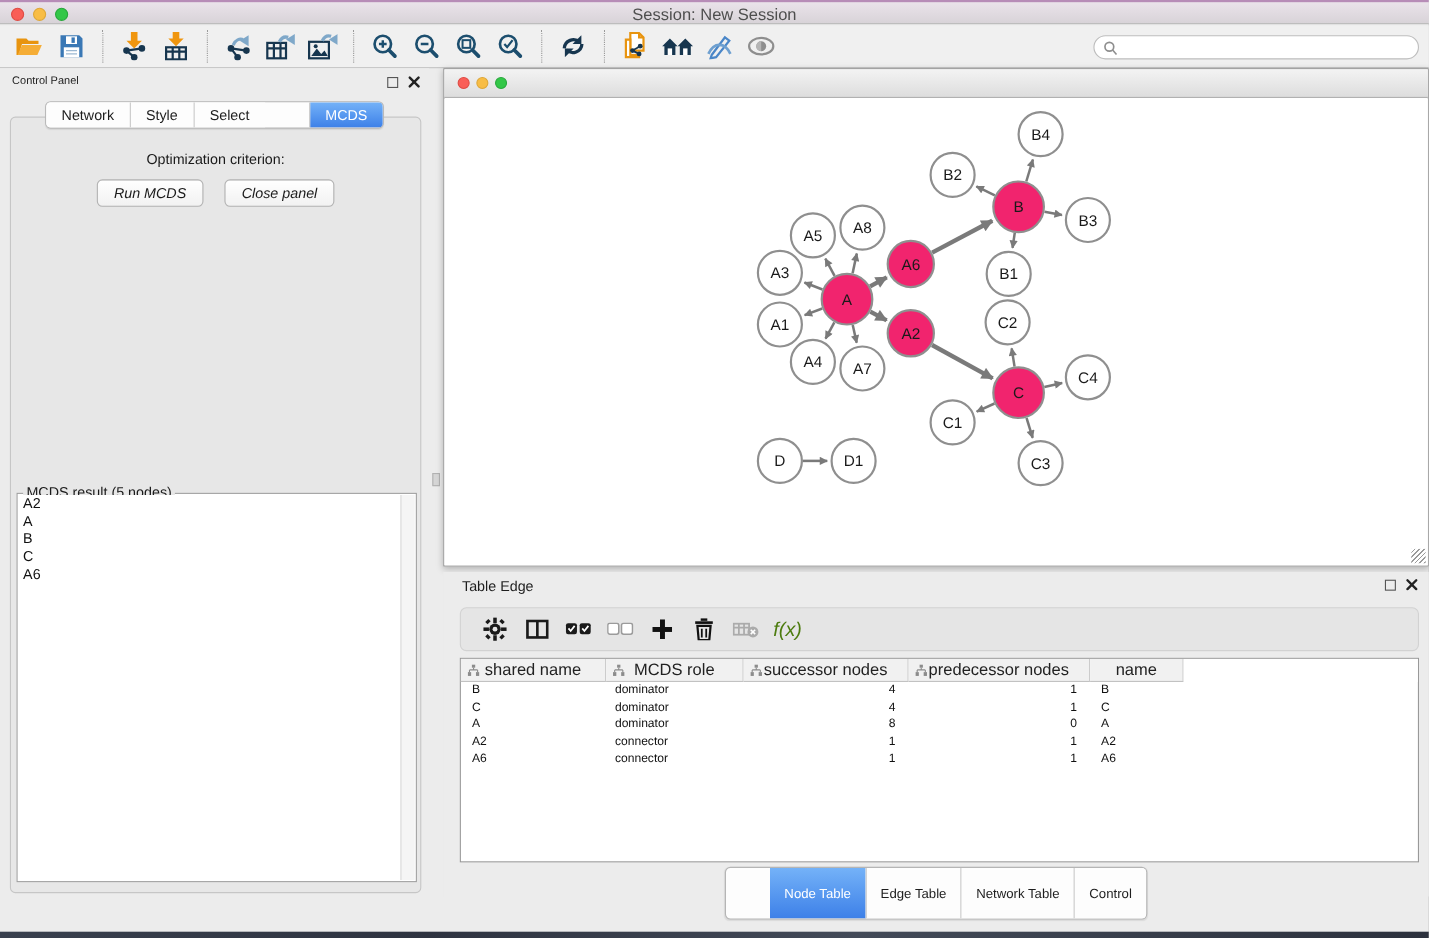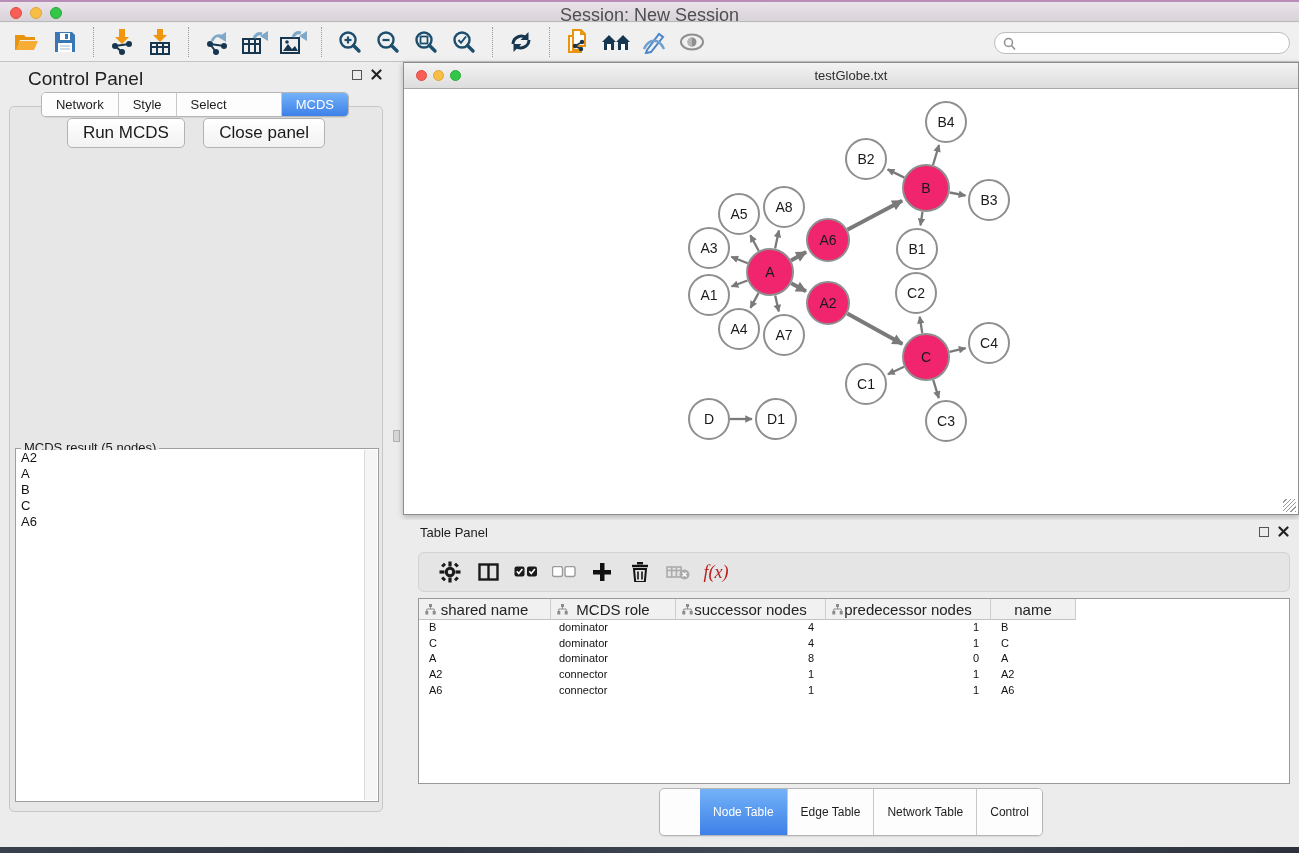--- a/index.html
+++ b/index.html
@@ -9,59 +9,59 @@
   
   .titlebar { position:absolute; left:0; top:0; right:0; height:22px;
     background:linear-gradient(#EAE3EA,#D8D3D8); border-top:2px solid #B78CB7;
     border-bottom:1px solid #B9B9B9; }
   .traffic { position:absolute; left:10px; top:5px; display:flex; gap:8px; }
   .tl { width:12px; height:12px; border-radius:50%; }
   .tl.red    { background:#F95E57; border:1px solid #DF4B44; }
   .tl.yellow { background:#F8BD45; border:1px solid #DEA738; }
   .tl.green  { background:#33C748; border:1px solid #28A83C; }
   .titlebar .title { position:absolute; left:0; right:0; top:3px; text-align:center;
-    font-size:18px; color:#4E4E4E; }
+    font-size:15px; color:#4E4E4E; }
 
   
   .toolbar { position:absolute; left:0; top:23px; right:0; height:39px; background:#F0F0F0;
     border-bottom:1px solid #C4C4C4; display:flex; align-items:center; padding-left:8px; }
   .tb-btn { width:32px; height:32px; display:flex; align-items:center; justify-content:center; margin:0 3px; }
   .tb-sep { width:0; height:30px; border-left:1px dotted #9A9A9A; margin:0 9px; }
   .searchbox { position:absolute; right:9px; top:9px; width:296px; height:22px; background:#fff;
     border:1px solid #BDBDBD; border-radius:12px; }
   .searchbox input { position:absolute; left:26px; right:8px; top:1px; height:18px; border:none;
     outline:none; background:transparent; font-size:12px; color:#333; }
   .searchbox svg { position:absolute; left:8px; top:4px; }
 
   
   .control-panel { position:absolute; left:0; top:62px; width:390px; bottom:35px; background:#ECECEC; }
   .panel-head { position:relative; height:28px; }
-  .panel-title { position:absolute; left:28px; top:6px; font-size:19px; color:#1E1E1E; }
+  .panel-title { position:absolute; left:11px; top:6px; font-size:10px; color:#1E1E1E; }
   .panel-icons { position:absolute; right:8px; top:7px; display:flex; gap:9px; align-items:center; }
   .float-box { width:10px; height:10px; border:1.5px solid #555; background:transparent; }
   .cp-tabs { position:absolute; left:0; right:0; top:30px; text-align:center; z-index:2; }
   .seg-group { display:inline-flex; border:1px solid #B5B5B5; border-radius:5px; overflow:hidden;
     background:#FDFDFD; box-shadow:0 1px 1px rgba(0,0,0,0.08); }
   .seg { padding:4px 14px; font-size:13px; color:#1E1E1E; background:#FDFDFD; border-left:1px solid #C9C9C9; cursor:default;text-align:right; }
   .seg:first-child { border-left:none; }
   .seg.selected { background:linear-gradient(#74B2F8,#3D80E8); color:#fff;margin-left:40px; }
   .cp-card { position:absolute; left:9px; right:7px; top:44px; bottom:6px; background:#E7E7E7;
     border:1px solid #C6C6C6; border-radius:5px; }
   .opt-label { margin-top:30px; text-align:center; font-size:13px; color:#1A1A1A; }
   .opt-select { position:relative; margin:9px auto 0 auto; width:313px; height:24px; background:#fff;
     border:1px solid #AEAEAE; border-radius:4px; font-size:13px; color:#1A1A1A; }
   .opt-select .val { position:absolute; left:9px; top:4px; white-space:nowrap; }
   .stepper { position:absolute; right:0px; top:-1px; width:19px; height:24px; border-radius:0 4px 4px 0;
     background:linear-gradient(#6FAEF7,#3B7EE6); display:flex; flex-direction:column; align-items:center; justify-content:center; }
   .stepper i { width:0; height:0; border-left:4px solid transparent; border-right:4px solid transparent; display:block; }
   .stepper .up { border-bottom:5px solid #fff; margin-bottom:3px; }
   .stepper .dn { border-top:5px solid #fff; }
   .cp-buttons { margin-top:11px; text-align:center; }
-  .mac-btn { display:inline-block; padding:4px 15px; font-size:17px; color:#1A1A1A; background:linear-gradient(#FFFFFF,#F2F2F2);
-    border:1px solid #B3B3B3; border-radius:5px; margin:0 7px; }
+  .mac-btn { display:inline-block; padding:4px 15px; font-size:13px; color:#1A1A1A; background:linear-gradient(#FFFFFF,#F2F2F2);
+    border:1px solid #B3B3B3; border-radius:5px; margin:0 7px;font-style:italic; }
   .groupbox { position:absolute; left:5px; right:3px; top:341px; bottom:9px; border:1px solid #9E9E9E; background:#fff; }
   .groupbox-legend { position:absolute; top:-9px; left:5px; background:#E7E7E7; padding:0 3px; font-size:13px; color:#1A1A1A; }
   .result-list { position:absolute; left:1px; top:1px; bottom:1px; right:14px; background:#fff; overflow:hidden; }
   .result-list .item { font-size:13px; color:#111; line-height:16px; padding-left:4px; }
   .list-scroll { position:absolute; top:1px; bottom:1px; right:1px; width:13px; background:#F5F5F5; border-left:1px solid #DADADA; }
 
   
   .net-window { position:absolute; left:403px; top:62px; width:896px; height:453px; background:#fff;
     border:1px solid #8E8E8E; box-shadow:0 2px 6px rgba(0,0,0,0.25); }
   .net-title { position:relative; height:26px; background:linear-gradient(#F3F3F3,#DDDDDD); border-bottom:1px solid #A9A9A9; }
@@ -77,21 +77,21 @@
     background:repeating-linear-gradient(135deg, transparent 0 2px, #9A9A9A 2px 3px); }
   .divider-grip { position:absolute; left:393px; top:430px; width:7px; height:12px; background:#D6D6D6; border:1px solid #B2B2B2; }
 
   
   .table-panel { position:absolute; left:403px; top:520px; right:0; height:295px; background:#ECECEC; }
   .tp-title { position:absolute; left:17px; top:5px; font-size:13px; color:#1E1E1E; }
   .tp-icons { position:absolute; right:10px; top:6px; display:flex; gap:9px; align-items:center; }
   .tp-toolbar { position:absolute; left:15px; right:9px; top:32px; height:40px; background:#E5E5E5;
     border:1px solid #D2D2D2; border-radius:6px; display:flex; align-items:center; padding-left:14px; }
   .tp-tool { width:34px; height:30px; display:flex; align-items:center; justify-content:center; margin-right:4px; }
-  .fx { font-family:Liberation Serif, serif; font-style:italic; font-size:18px; color:#b91c1c; }
+  .fx { font-family:Liberation Sans, sans-serif; font-style:italic; font-size:18px; color:#4d7c0f; }
   .data-table { position:absolute; left:15px; right:9px; top:78px; height:186px; background:#fff; border:1px solid #999; }
   .tgrid { display:grid; grid-template-columns:132px 125px 150px 165px 85px 1fr; }
   .th { position:relative; height:21px; background:#F1F1F1; border-bottom:1px solid #C2C2C2; border-right:1px solid #CCCCCC;
     font-size:15px; color:#222; text-align:center; line-height:21px; }
   .th.plainend { background:#fff; border-right:none; border-bottom:none; }
   .th svg { position:absolute; left:6px; top:5px; }
   .td { font-size:11px; color:#111; height:15.7px; line-height:15.7px; white-space:nowrap; }
   .td.c1 { padding-left:10px; }
   .td.c2 { padding-left:8px; }
   .td.num { text-align:right; padding-right:12px; }
@@ -297,20 +297,21 @@
     </div>
     <div class="cp-tabs">
       <span class="seg-group">
         <span class="seg">Network</span>
         <span class="seg">Style</span>
         <span class="seg">Select</span>
         <span class="seg selected">MCDS</span>
       </span>
     </div>
     <div class="cp-card">
+      <div class="opt-label">Optimization criterion:</div>
       <div class="cp-buttons">
         <span class="mac-btn">Run MCDS</span>
         <span class="mac-btn">Close panel</span>
       </div>
       <div class="groupbox">
         <span class="groupbox-legend">MCDS result (5 nodes)</span>
         <div class="result-list">
           <div class="item">A2</div>
           <div class="item">A</div>
           <div class="item">B</div>
@@ -324,21 +325,20 @@
 
   <div class="divider-grip"></div>
 
   <div class="net-window">
     <div class="net-title">
       <div class="traffic">
         <span class="tl red"></span>
         <span class="tl yellow"></span>
         <span class="tl green"></span>
       </div>
-      <div class="title">testGlobe.txt</div>
     </div>
     <div class="net-canvas">
       <svg id="graph-svg" width="894" height="426">
         <defs>
           <marker id="arw" viewBox="0 0 10 10" refX="9" refY="5" markerWidth="9" markerHeight="7.5" orient="auto" markerUnits="userSpaceOnUse">
             <path d="M0 0 L10 5 L0 10 z" fill="#7A7A7A"></path>
           </marker>
           <marker id="arwT" viewBox="0 0 10 10" refX="9" refY="5" markerWidth="13" markerHeight="11" orient="auto" markerUnits="userSpaceOnUse">
             <path d="M0 0 L10 5 L0 10 z" fill="#7A7A7A"></path>
           </marker>
@@ -403,21 +403,21 @@
           <circle cx="305" cy="329" r="20" class="node" fill="#FFFFFF"></circle>
           <text x="305" y="334" class="node-label">D</text>
           <circle cx="372" cy="329" r="20" class="node" fill="#FFFFFF"></circle>
           <text x="372" y="334" class="node-label">D1</text>
         </svg>
     </div>
     <div class="resize-grip"></div>
   </div>
 
   <div class="table-panel">
-    <span class="tp-title">Table Panel</span>
+    <span class="tp-title">Table Edge</span>
     <span class="tp-icons">
       <span class="float-box"></span>
       <svg class="xicon" width="11" height="11">
           <line x1="1.5" y1="1.5" x2="9.5" y2="9.5"></line>
           <line x1="9.5" y1="1.5" x2="1.5" y2="9.5"></line>
         </svg>
     </span>
 
     <div class="tp-toolbar">
       <span class="tp-tool">

